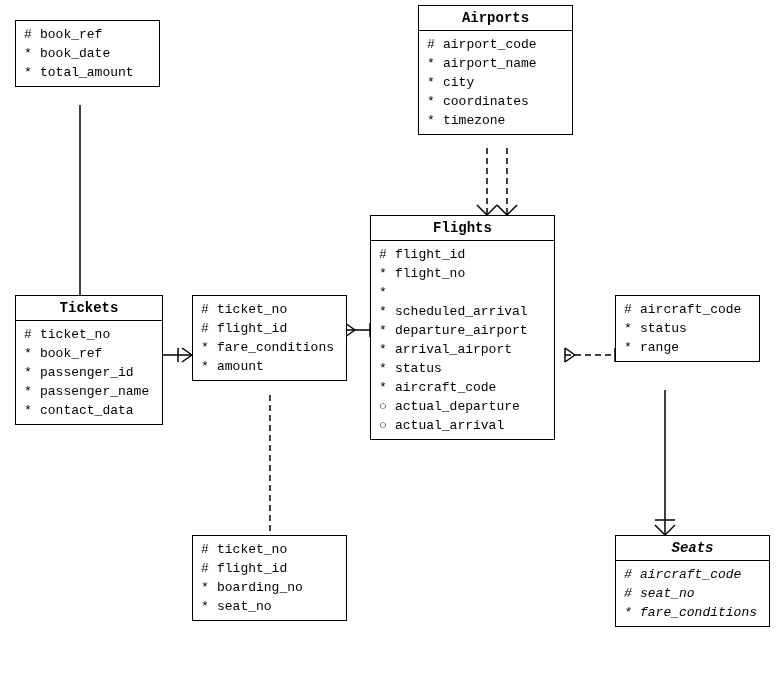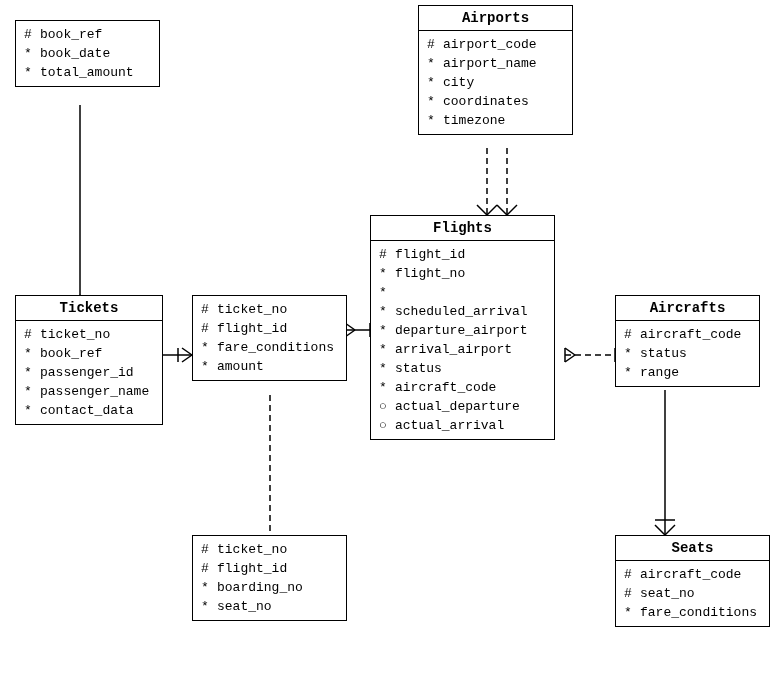--- a/index.html
+++ b/index.html
@@ -241,21 +241,20 @@
           <span>actual_departure</span>
         </div>
       <div class="entity-row">
           <span class="sym">○</span>
           <span>actual_arrival</span>
         </div>
     </div>
   </div>
 
   <div class="entity" style="left:615px;top:295px;min-width:145px;">
-    <div class="entity-header">Aircrafts</div>
     <div class="entity-body">
       <div class="entity-row">
           <span class="sym">#</span>
           <span>aircraft_code</span>
         </div>
       <div class="entity-row">
           <span class="sym">*</span>
           <span>status</span>
         </div>
       <div class="entity-row">
@@ -279,21 +278,21 @@
           <span class="sym">*</span>
           <span>boarding_no</span>
         </div>
       <div class="entity-row">
           <span class="sym">*</span>
           <span>seat_no</span>
         </div>
     </div>
   </div>
 
-  <div class="entity" style="left:615px;top:535px;min-width:155px;">
+  <div class="entity" style="left:615px;top:535px;min-width:155px;font-style:italic;">
     <div class="entity-header">Seats</div>
     <div class="entity-body">
       <div class="entity-row">
           <span class="sym">#</span>
           <span>aircraft_code</span>
         </div>
       <div class="entity-row">
           <span class="sym">#</span>
           <span>seat_no</span>
         </div>

